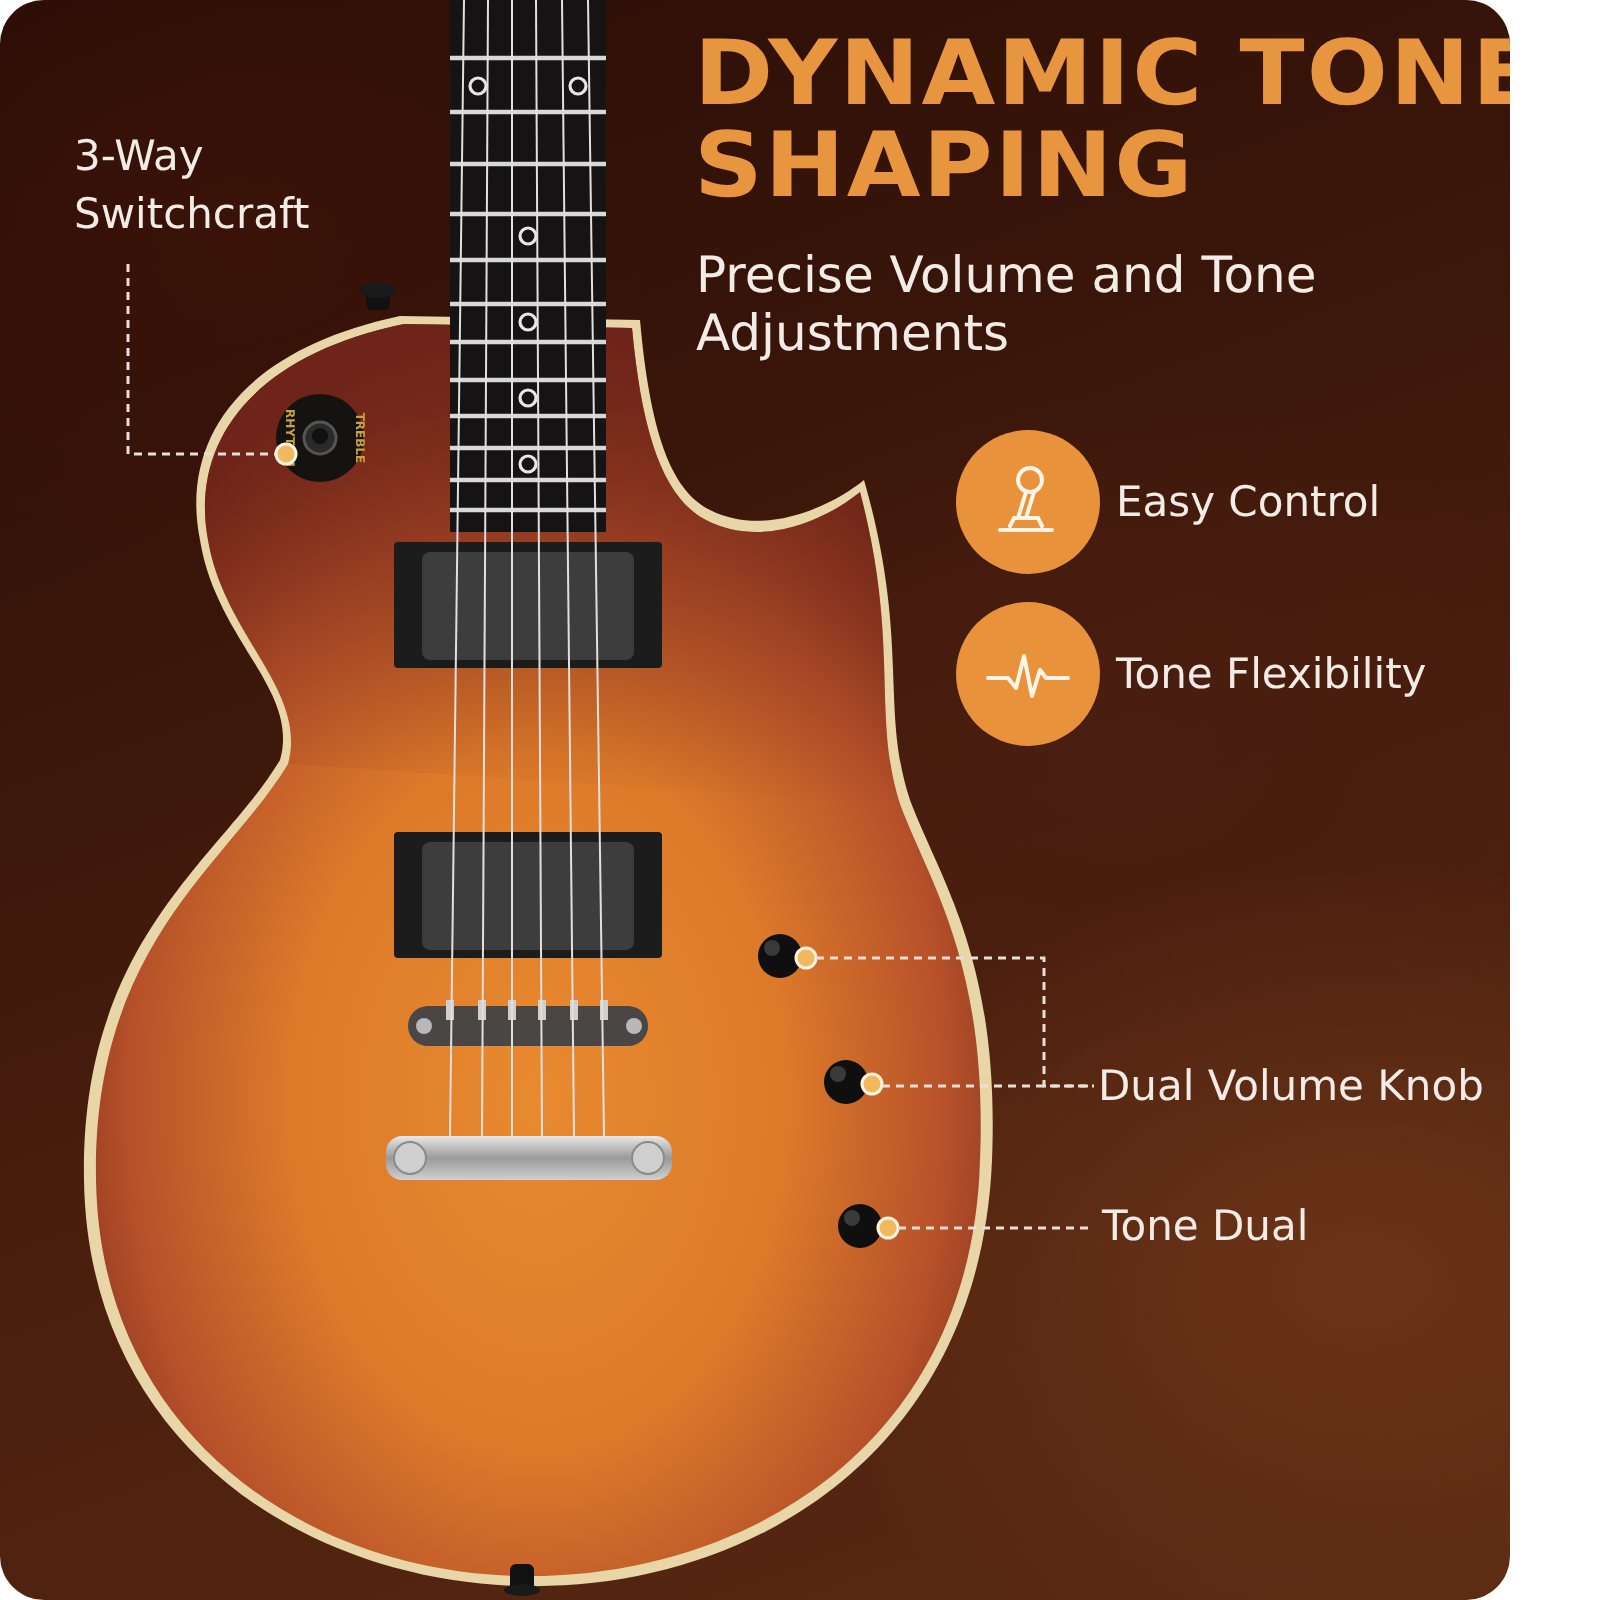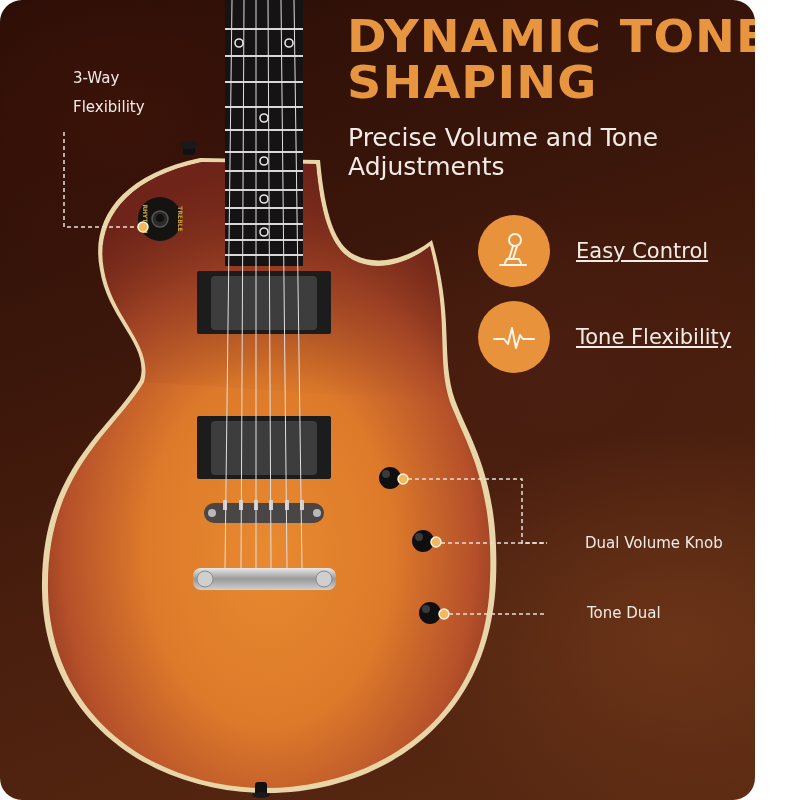--- a/index.html
+++ b/index.html
@@ -23,23 +23,23 @@
   }
   .subline {
     position: absolute; left: 348px; top: 123px; width: 340px;
     color: #f2ebe6; font-family: "DejaVu Sans", sans-serif; font-size: 25px; line-height: 29px;
   }
   .feature { position: absolute; left: 478px; display: flex; align-items: center; }
   .feature .circle {
     width: 72px; height: 72px; border-radius: 50%; background: #e8923c;
     display: flex; align-items: center; justify-content: center;
   }
-  .feature .label { margin-left: 26px; color: #f2ebe6; font-size: 21px; font-family: "DejaVu Sans", sans-serif; text-decoration: underline; }
-
-  .callout { position: absolute; color: #f2ebe6; font-family: "DejaVu Sans", sans-serif; font-size: 15px; line-height: 29px; margin-left: 36px; }
+  .feature .label { margin-left: 8px; color: #f2ebe6; font-size: 21px; font-family: "DejaVu Sans", sans-serif; }
+
+  .callout { position: absolute; color: #f2ebe6; font-family: "DejaVu Sans", sans-serif; font-size: 21px; line-height: 29px; }
 </style>
 </head>
 <body>
 
 <div class="canvas">
 
   <svg class="guitar-svg" width="800" height="800" viewBox="0 0 800 800">
     <defs>
       <radialGradient id="burst" cx="50%" cy="62%" r="62%">
         <stop offset="0%" stop-color="#e88a30"></stop>
@@ -217,18 +217,18 @@
     <div class="circle">
       <svg width="44" height="30" viewBox="0 0 44 30">
         <polyline points="2,17 12,17 16,22 20,6 24,26 28,13 31,17 42,17" fill="none" stroke="#fff4e6" stroke-width="2" stroke-linejoin="round" stroke-linecap="round"></polyline>
       </svg>
     </div>
     <div class="label">Tone Flexibility</div>
   </div>
 
   <div class="callout" style="left:37px; top:64px;">
     <div>3-Way</div>
-    <div>Flexibility</div>
+    <div>Switchcraft</div>
   </div>
   <div class="callout" style="left:549px; top:529px;">Dual Volume Knob</div>
   <div class="callout" style="left:551px; top:599px;">Tone Dual</div>
 
 </div>
 
 </body></html>

